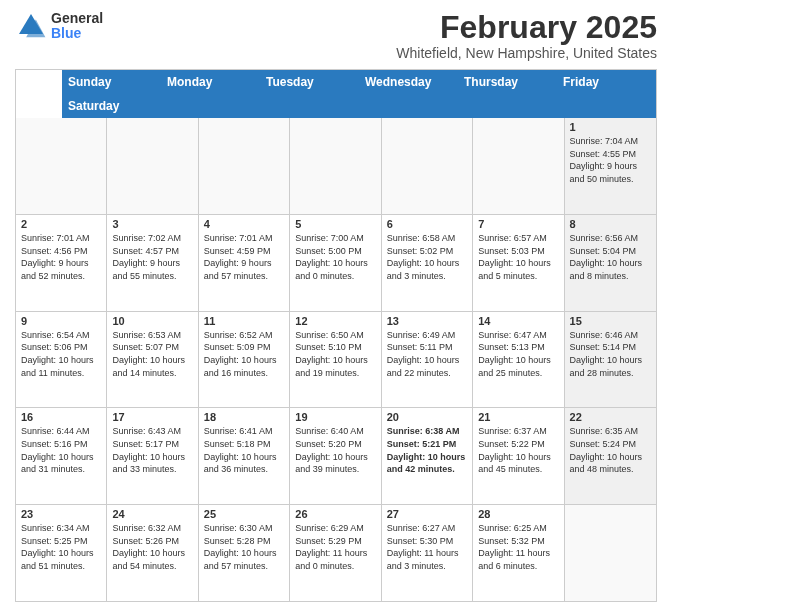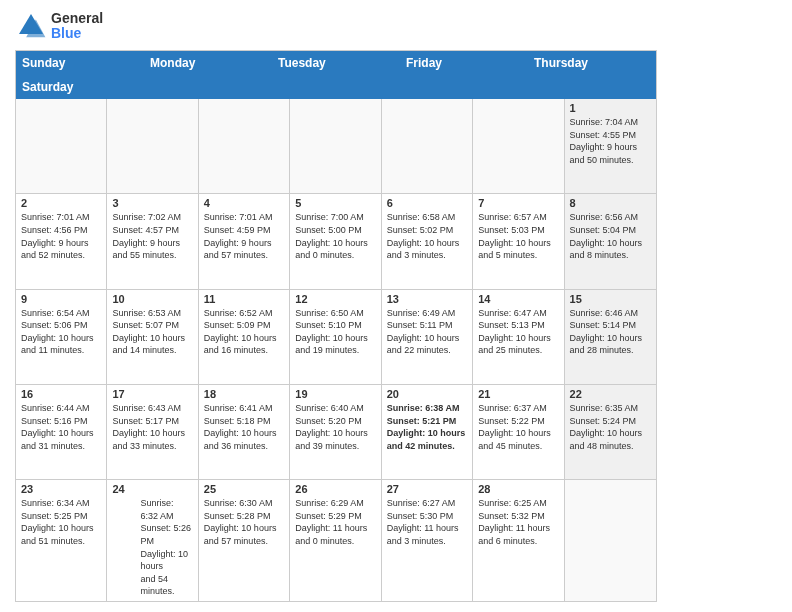--- a/index.html
+++ b/index.html
@@ -61,22 +61,23 @@
       color: #555;
     }
     .calendar {
       flex: 1;
       border: 1px solid #ccc;
       display: flex;
       flex-direction: column;
     }
     .cal-header {
       display: grid;
-      grid-template-columns: repeat(5, 1fr);
+      grid-template-columns: repeat(6, 1fr);
       background: #2a7abf;
+      margin-left: 46px;
     }
     .cal-header-cell {
       color: #fff;
       font-size: 12px;
       font-weight: bold;
       padding: 5px 6px;
       text-align: left;
     }
     .cal-body {
       flex: 1;
@@ -130,29 +131,34 @@
     <div class="logo">
       <svg class="logo-icon" viewBox="0 0 40 40">
         <polygon points="20,5 35,30 5,30" fill="#2a7abf"></polygon>
         <polygon points="26,12 38,34 14,34" fill="#2a7abf" opacity="0.6"></polygon>
       </svg>
       <div class="logo-text">
         <span class="logo-general">General</span>
         <span class="logo-blue">Blue</span>
       </div>
     </div>
+    <div class="title-block">
+      <div class="title-main">February 2025</div>
+      <div class="title-sub">Whitefield, New Hampshire, United States</div>
+    </div>
   </div>
 
   <div class="calendar">
     <div class="cal-header" id="cal-header">
         <div class="cal-header-cell">Sunday</div>
         <div class="cal-header-cell">Monday</div>
         <div class="cal-header-cell">Tuesday</div>
+        <div class="cal-header-cell">Wednesday</div>
+        <div class="cal-header-cell">Thursday</div>
         <div class="cal-header-cell">Friday</div>
-        <div class="cal-header-cell">Thursday</div>
         <div class="cal-header-cell">Saturday</div>
       </div>
     <div class="cal-body" id="cal-body">
         <div class="cal-row">
           <div class="cal-cell empty"></div>
           <div class="cal-cell empty"></div>
           <div class="cal-cell empty"></div>
           <div class="cal-cell empty"></div>
           <div class="cal-cell empty"></div>
           <div class="cal-cell empty"></div>
@@ -320,21 +326,21 @@
         <div class="cal-row">
           <div class="cal-cell">
             <span class="day-num">23</span>
             <div class="day-info" style="white-space: pre-line;">Sunrise: 6:34 AM
 Sunset: 5:25 PM
 Daylight: 10 hours
 and 51 minutes.</div>
           </div>
           <div class="cal-cell">
             <span class="day-num">24</span>
-            <div class="day-info" style="white-space: pre-line; margin-left: 28px;">Sunrise: 6:32 AM
+            <div class="day-info" style="white-space: pre-line;">Sunrise: 6:32 AM
 Sunset: 5:26 PM
 Daylight: 10 hours
 and 54 minutes.</div>
           </div>
           <div class="cal-cell">
             <span class="day-num">25</span>
             <div class="day-info" style="white-space: pre-line;">Sunrise: 6:30 AM
 Sunset: 5:28 PM
 Daylight: 10 hours
 and 57 minutes.</div>

